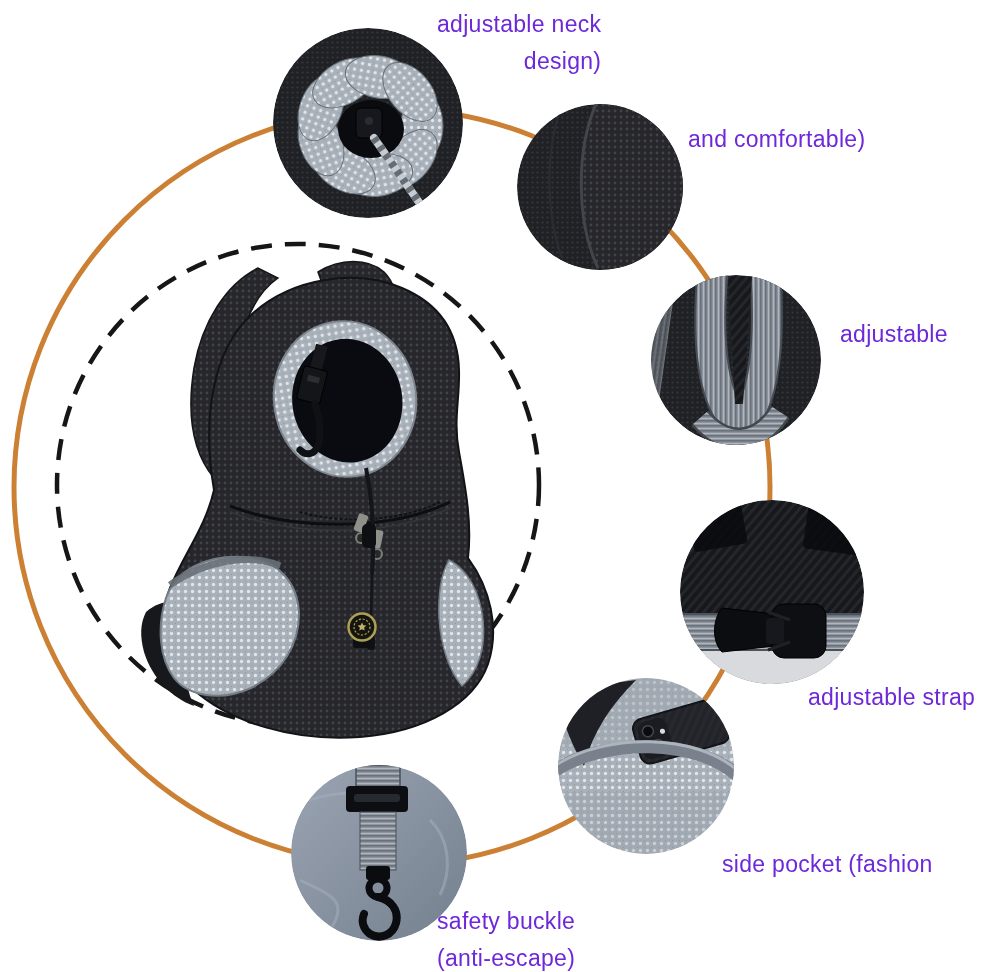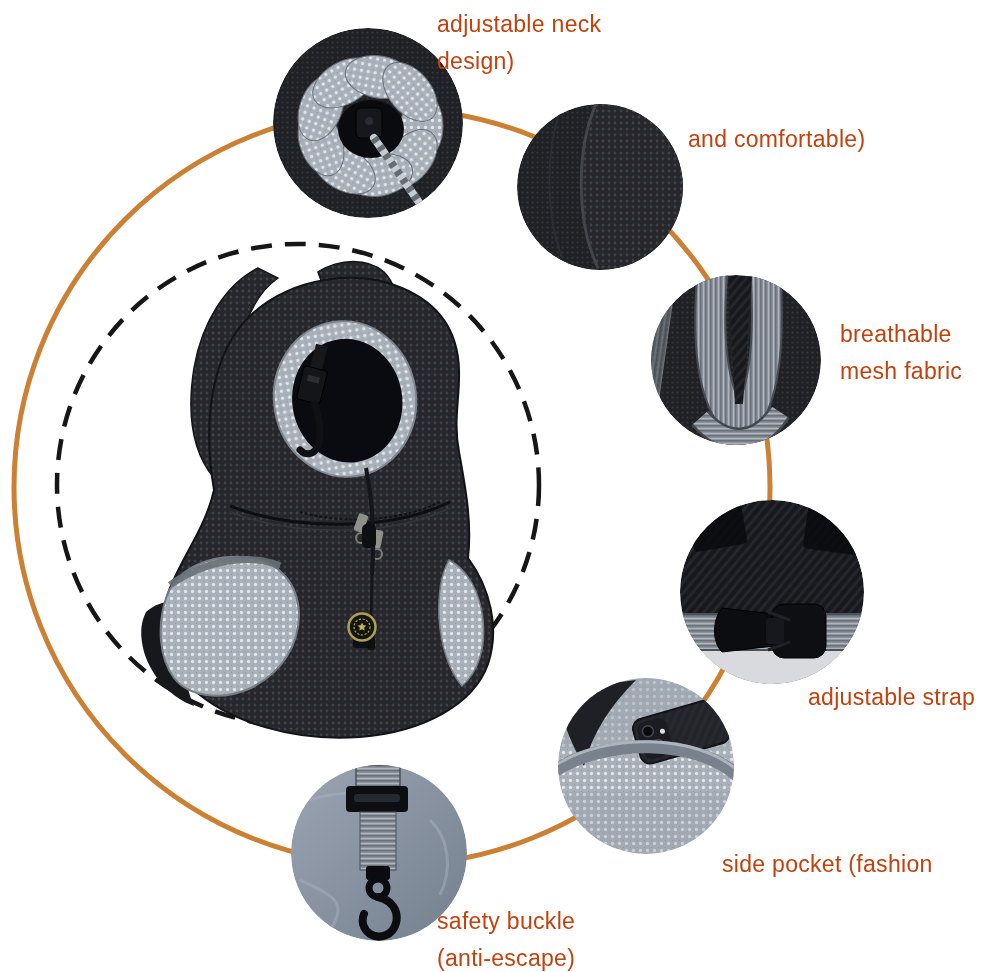--- a/index.html
+++ b/index.html
@@ -1,20 +1,20 @@
 <!DOCTYPE html>
 <html><head>
 <meta charset="utf-8">
 <style>
   html,body{margin:0;padding:0;background:#ffffff;}
   #stage{position:relative;width:985px;height:972px;background:#ffffff;overflow:hidden;
          font-family:"Liberation Sans",sans-serif;}
   #art{position:absolute;left:0;top:0;}
-  .label{position:absolute;font-size:23px;line-height:37px;color:#c2410c;
-         letter-spacing:.3px;white-space:nowrap;}
+  .label{position:absolute;font-size:23px;line-height:37px;color:#6d28d9;
+         letter-spacing:.3px;white-space:nowrap;text-align:right;}
 </style>
 </head>
 <body>
 
 <div id="stage">
 
 <svg id="art" width="985" height="972" viewBox="0 0 985 972">
   <defs>
     <pattern id="meshD" width="6" height="6" patternUnits="userSpaceOnUse">
       <rect width="6" height="6" fill="#26262b"></rect>
@@ -209,22 +209,21 @@
 </svg>
 
   <div class="label" style="left:437px;top:6px">
     <div>adjustable neck</div>
     <div>design)</div>
   </div>
   <div class="label" style="left:688px;top:121px">
     <div>and comfortable)</div>
   </div>
   <div class="label" style="left:840px;top:316px">
-    <div>breathable</div>
-    <div>mesh fabric</div>
+    <div>adjustable</div>
   </div>
   <div class="label" style="left:808px;top:679px">
     <div>adjustable strap</div>
   </div>
   <div class="label" style="left:722px;top:846px">
     <div>side pocket (fashion</div>
   </div>
   <div class="label" style="left:437px;top:903px">
     <div>safety buckle</div>
     <div>(anti-escape)</div>

